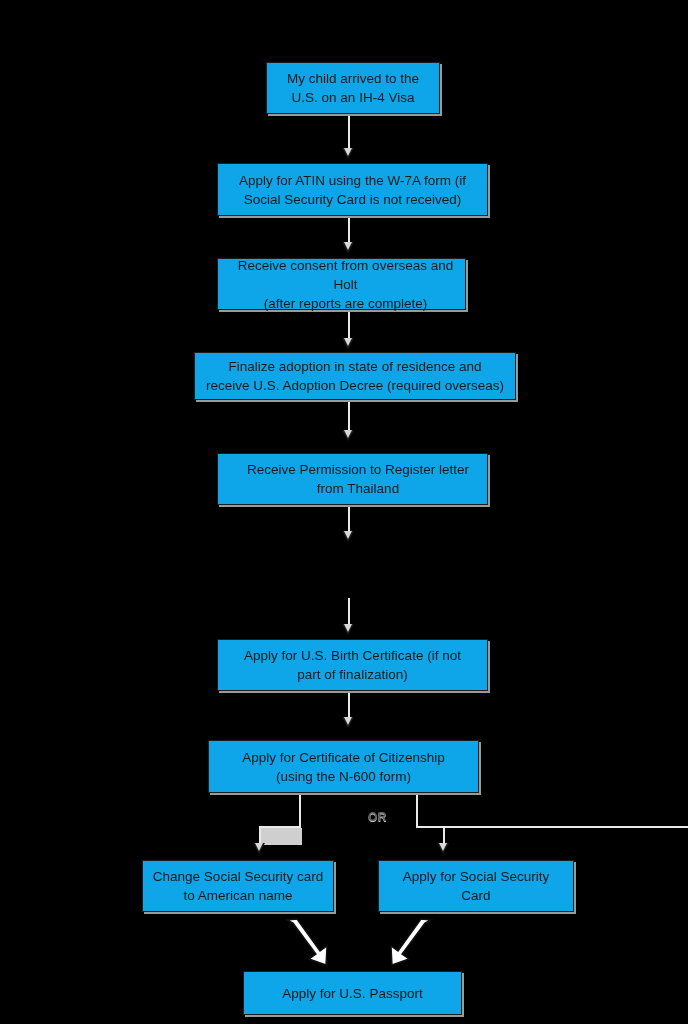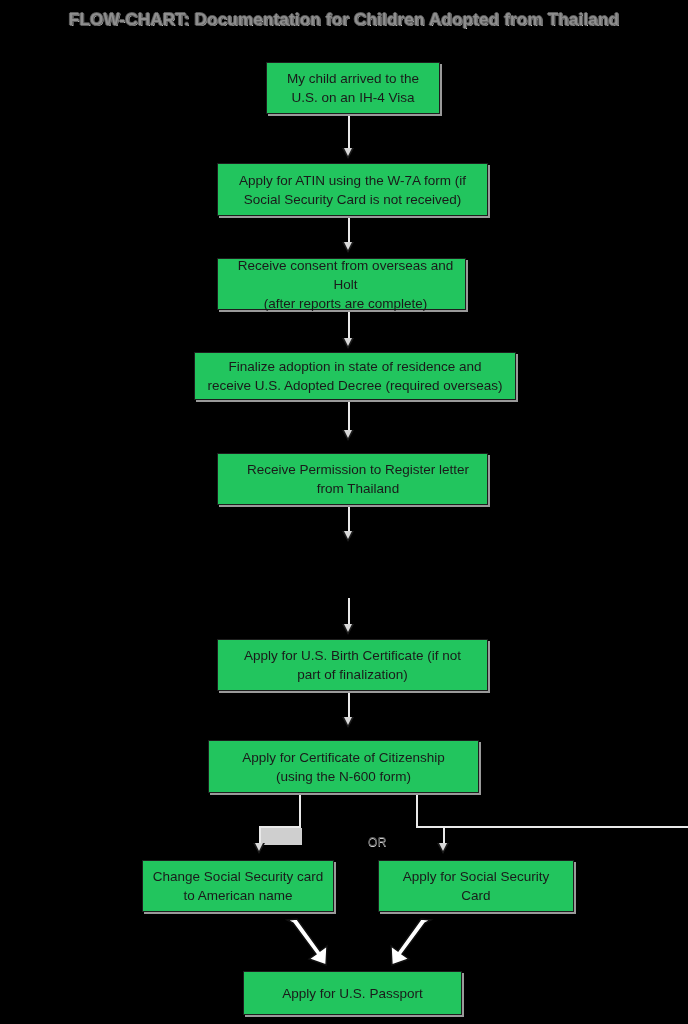--- a/index.html
+++ b/index.html
@@ -34,21 +34,21 @@
        0 1px 0 #5a5a5a,
        0 -1px 0 #5a5a5a,
        1px 1px 0 #d0d0d0;
     white-space: nowrap;
   }
 
   
   .node {
     position: absolute;
     box-sizing: border-box;
-    background: #22c55e;
+    background: #0ea5e9;
     border: 1.5px solid #1d1d1d;
     box-shadow: 2px 2px 0 0 #9a9a9a;
     color: #1a1a1a;
     font-family: "Liberation Sans", sans-serif;
     font-size: 13.5px;
     line-height: 19px;
     text-align: center;
     display: flex;
     align-items: center;
     justify-content: center;
@@ -96,38 +96,36 @@
   #branch-left-artifact {
     position: absolute;
     background: #cfcfcf;
   }
 
   
   #or-label {
     position: absolute;
     font-family: "Liberation Sans", sans-serif;
     font-size: 12px;
-    font-weight: normal;
+    font-weight: bold;
     color: #5d5d5d;
     text-shadow: 0 1px 0 #cfcfcf;
     letter-spacing: 0.5px;
-    margin-top: 25px;
   }
 
   
   .diag-arrow {
     position: absolute;
   }
 </style>
 </head>
 <body>
 
 <div id="page">
 
-  <div id="chart-title">FLOW-CHART:  Documentation for Children Adopted from Thailand</div>
 
   <div class="node" style="left:266px; top:62px; width:174px; height:52px;">
     <span class="node-text">My child arrived to the
 U.S. on an IH-4 Visa</span>
   </div>
   <div class="conn-line conn-vert" style="left:348px; top:116px; height:34px;"></div>
   <div class="arrow-down" style="left:342px; top:148px;"></div>
 
   <div class="node" style="left:217px; top:163px; width:271px; height:53px;">
     <span class="node-text">Apply for ATIN using the W-7A form (if
@@ -138,21 +136,21 @@
 
   <div class="node" style="left:217px; top:258px; width:249px; height:52px;padding-left:14px;">
     <span class="node-text">Receive consent from overseas and Holt
 (after reports are complete)</span>
   </div>
   <div class="conn-line conn-vert" style="left:348px; top:312px; height:28px;"></div>
   <div class="arrow-down" style="left:342px; top:338px;"></div>
 
   <div class="node" style="left:194px; top:352px; width:322px; height:48px;">
     <span class="node-text">Finalize adoption in state of residence and
-receive U.S. Adopted Decree (required overseas)</span>
+receive U.S. Adoption Decree (required overseas)</span>
   </div>
   <div class="conn-line conn-vert" style="left:348px; top:402px; height:32px;"></div>
   <div class="arrow-down" style="left:342px; top:430px;"></div>
 
   <div class="node" style="left:217px; top:453px; width:271px; height:52px;padding-left:17px;">
     <span class="node-text">Receive Permission to Register letter
 from Thailand</span>
   </div>
   <div class="conn-line conn-vert" style="left:348px; top:507px; height:26px;"></div>
   <div class="arrow-down" style="left:342px; top:531px;"></div>

